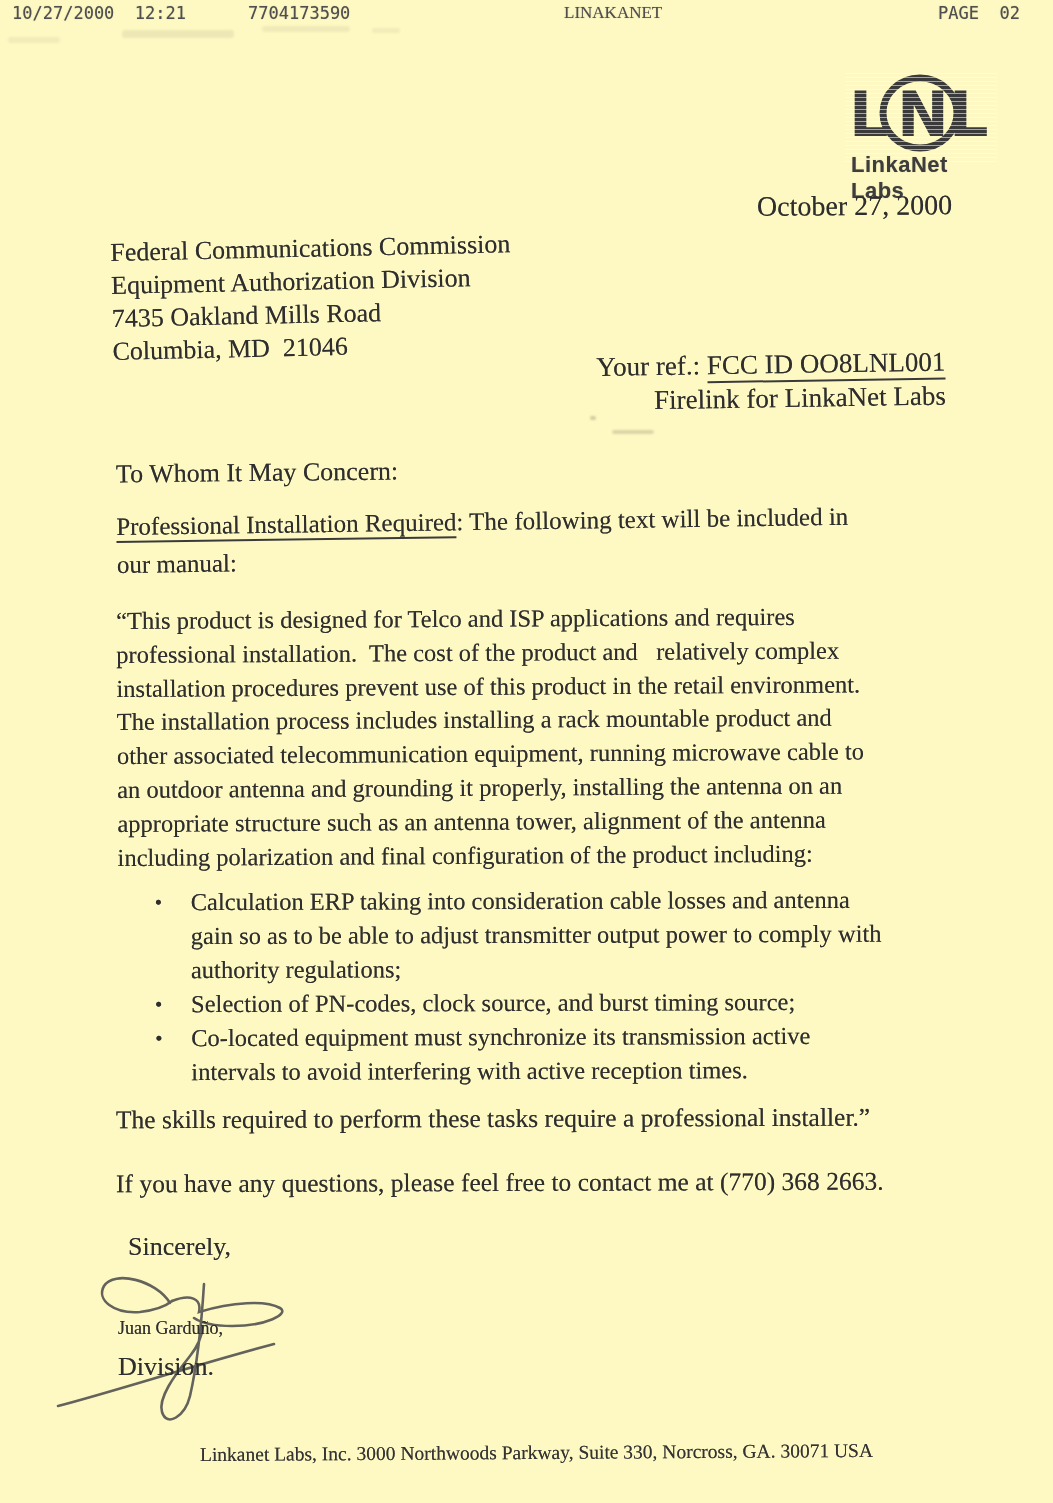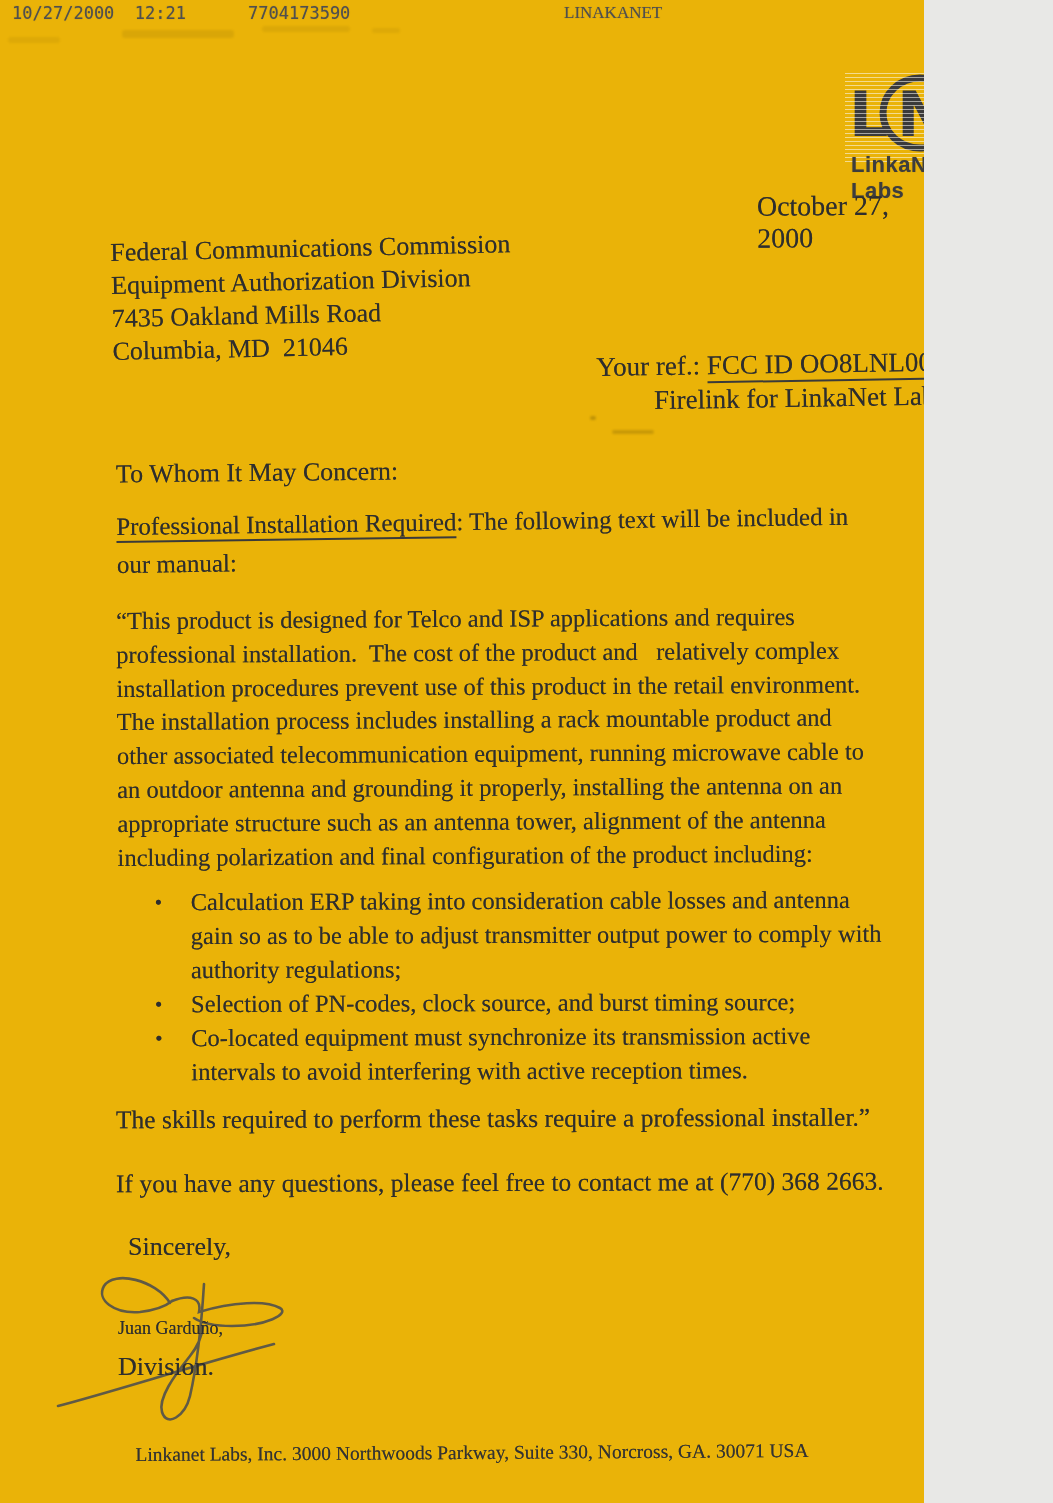--- a/index.html
+++ b/index.html
@@ -1,19 +1,19 @@
 <!DOCTYPE html>
 <html><head>
 <meta charset="utf-8">
 <style>
   html,body{margin:0;padding:0;background:#e8e8e6;}
   .page{
     position:relative;
-    width:924px;height:1503px;
-    background:#eab308;
+    width:1053px;height:1503px;
+    background:#fef9c3;
     overflow:hidden;
     font-family:"Liberation Serif","DejaVu Serif",serif;
     color:#2e2e2e;
   }
   .ink{ text-shadow:0 0 .6px rgba(46,46,46,.65); }
   .prewrap{ white-space:pre-wrap; }
 
   
   .fax-header{
     position:absolute;top:3px;left:0;right:0;height:24px;

